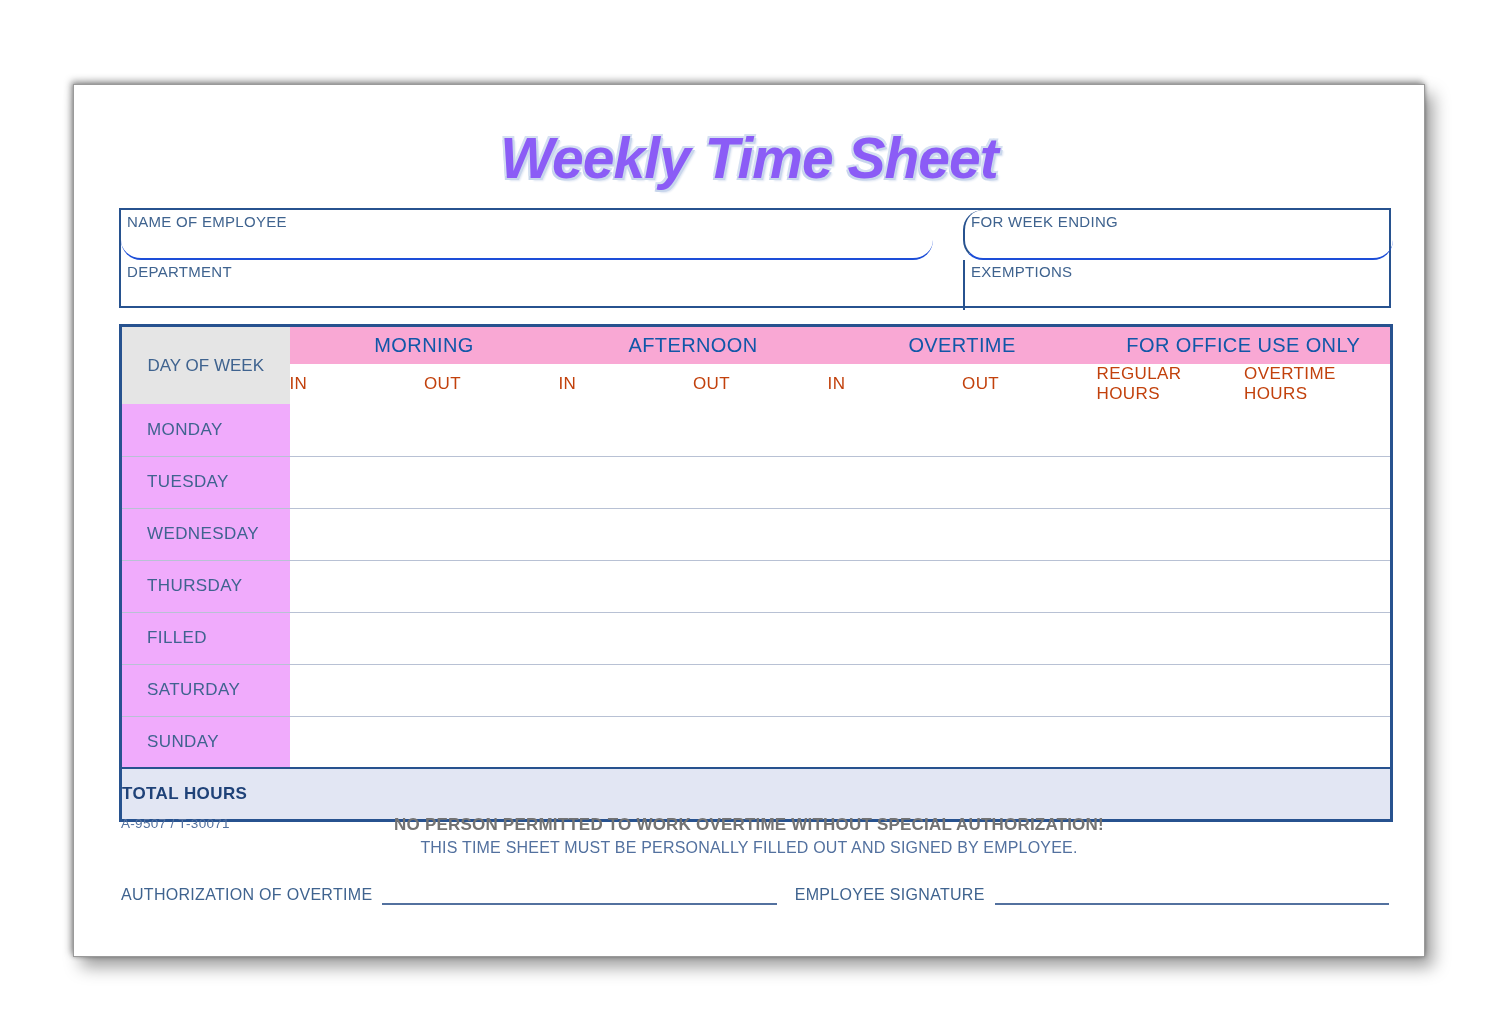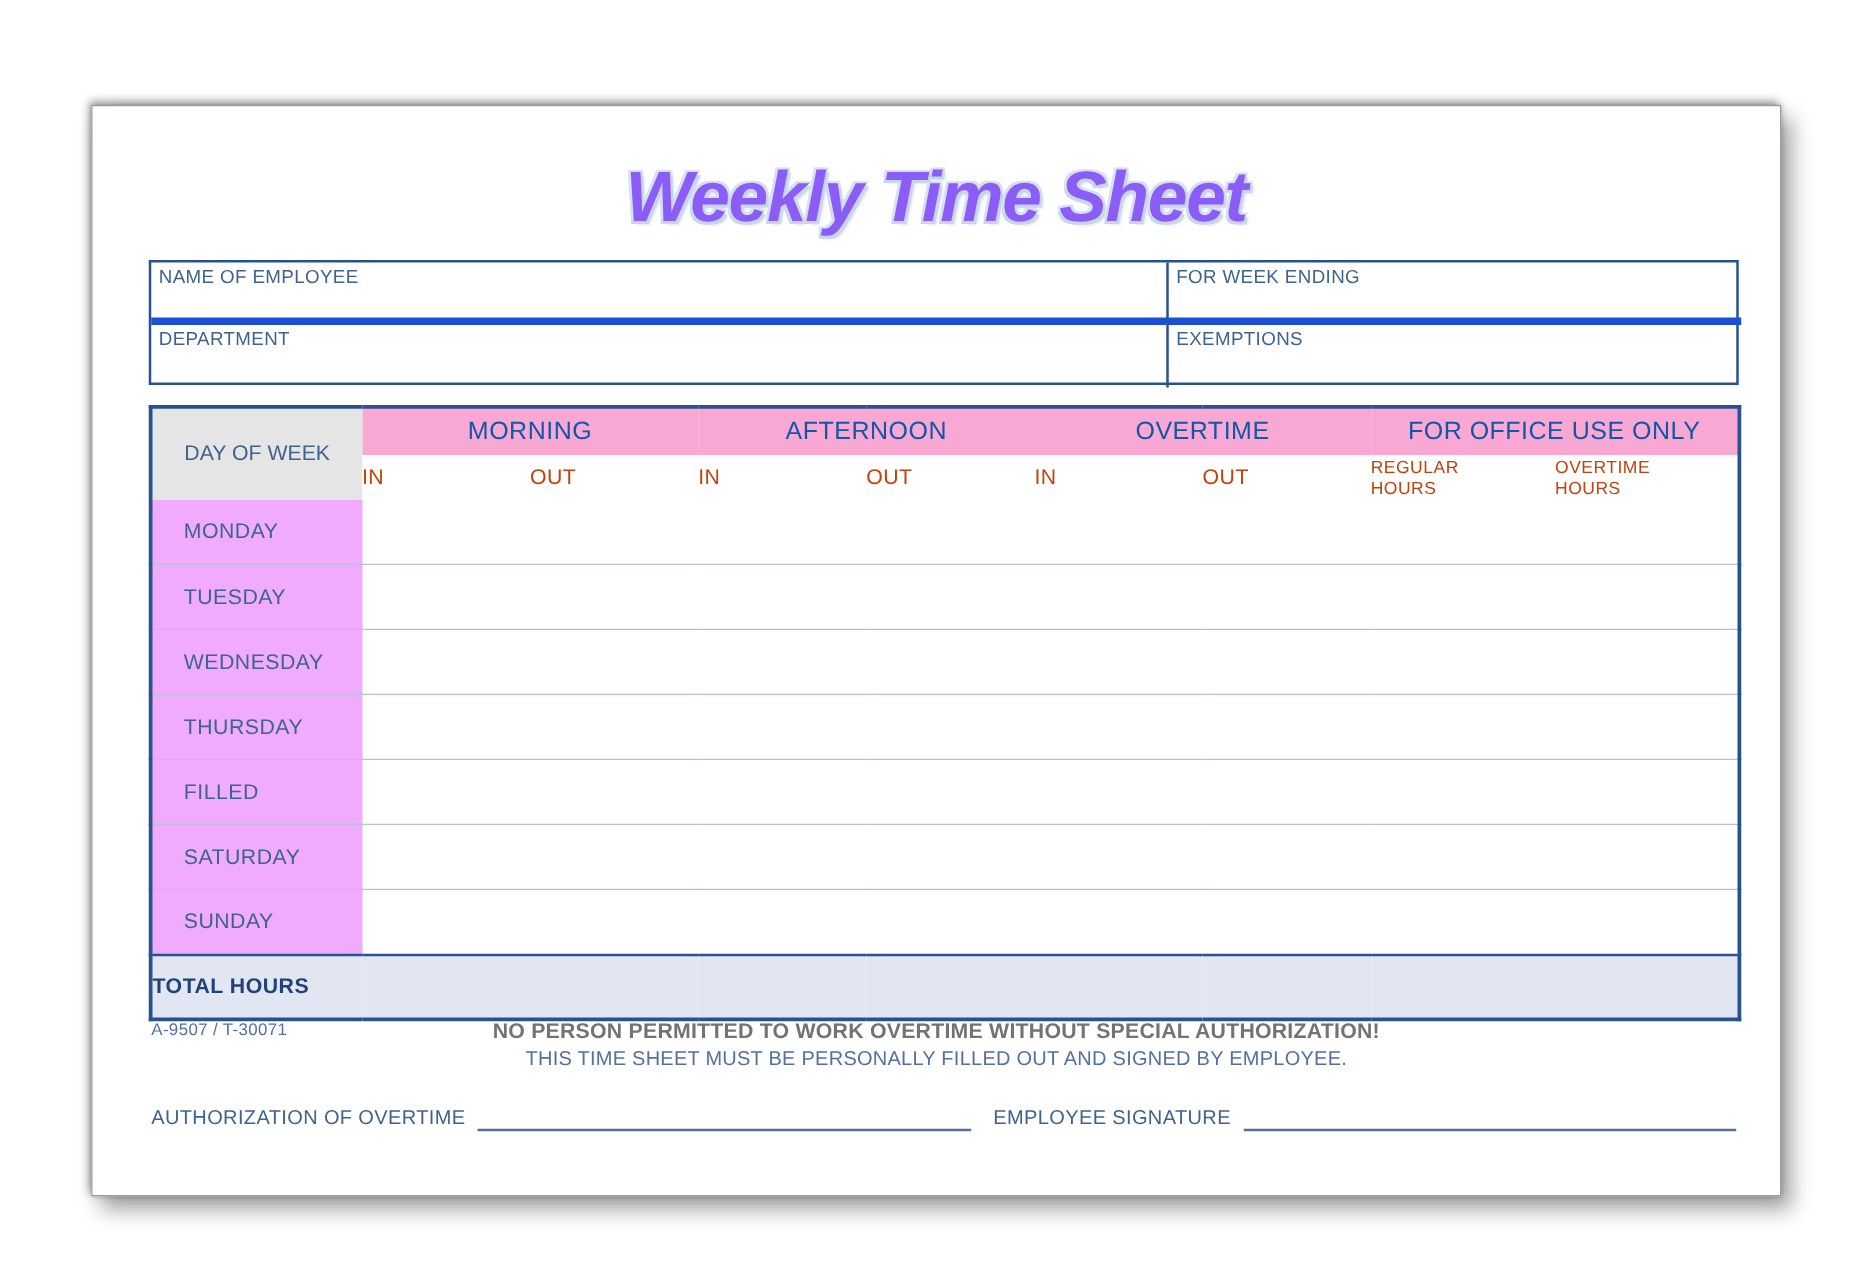--- a/index.html
+++ b/index.html
@@ -19,22 +19,22 @@
     text-shadow: 2px 2px 0 #c8d6ec, -2px -2px 0 #d5e0f1, 2px -2px 0 #d5e0f1, -2px 2px 0 #c8d6ec, 3px 3px 2px #dfe6f3;
   }
 
   
   .info-block {
     position: absolute; left: 45px; top: 123px; width: 1272px; height: 100px;
     display: grid; grid-template-columns: 812px 460px; grid-template-rows: 50px 50px;
     border: 2px solid #27528f;
   }
   .info-cell { position: relative; padding: 3px 6px; }
-  .info-cell.b-bottom { border-bottom: 6px solid #1d4ed8; }
-  .info-cell.b-left   { border-left: 2px solid #27528f; }
+  .info-cell.b-bottom { border-bottom: 2px solid #1d4ed8; border-radius: 20px; }
+  .info-cell.b-left   { border-left: 2px solid #27528f; margin-left: 30px; }
   .info-label { font-size: 15px; color: #3f638f; letter-spacing: 0.3px; }
 
   
   .sheet {
     position: absolute; left: 45px; top: 239px;
     border-collapse: collapse; table-layout: fixed;
     width: 1272px;
   }
   .sheet col.c-day   { width: 169px; }
   .sheet col.c-time  { width: 134.5px; }
@@ -56,21 +56,21 @@
     border-bottom: 2px solid #27528f;
   }
   .day-of-week-cell {
     background: #e5e5e5; color: #3f638f; font-size: 17px; text-align: center;
     border-right: 2px solid #27528f; border-bottom: 2px solid #27528f;
   }
   .sub-cell {
     background: #ffffff; color: #c2410c; font-size: 17px; text-align: left;
     border-bottom: 2px solid #27528f; letter-spacing: 0.4px;
   }
-  .sub-cell.small { font-size: 14px; line-height: 1.2; margin-top: 16px; }
+  .sub-cell.small { font-size: 17px; line-height: 1.2; margin-top: 16px; }
   .two-line { display: inline-block; width: 80px; }
 
   .v-thick { border-left: 2px solid #27528f; }
   .v-thin  { border-left: 1px solid #53719f; }
 
   .day-row th.day-label-cell {
     text-align: left; padding-left: 25px; color: #3f638f; font-size: 17px;
     letter-spacing: 0.4px; background: #f0abfc;
   }
   .day-row + .day-row th, .day-row + .day-row td { border-top: 1px solid #b8c1d4; }

